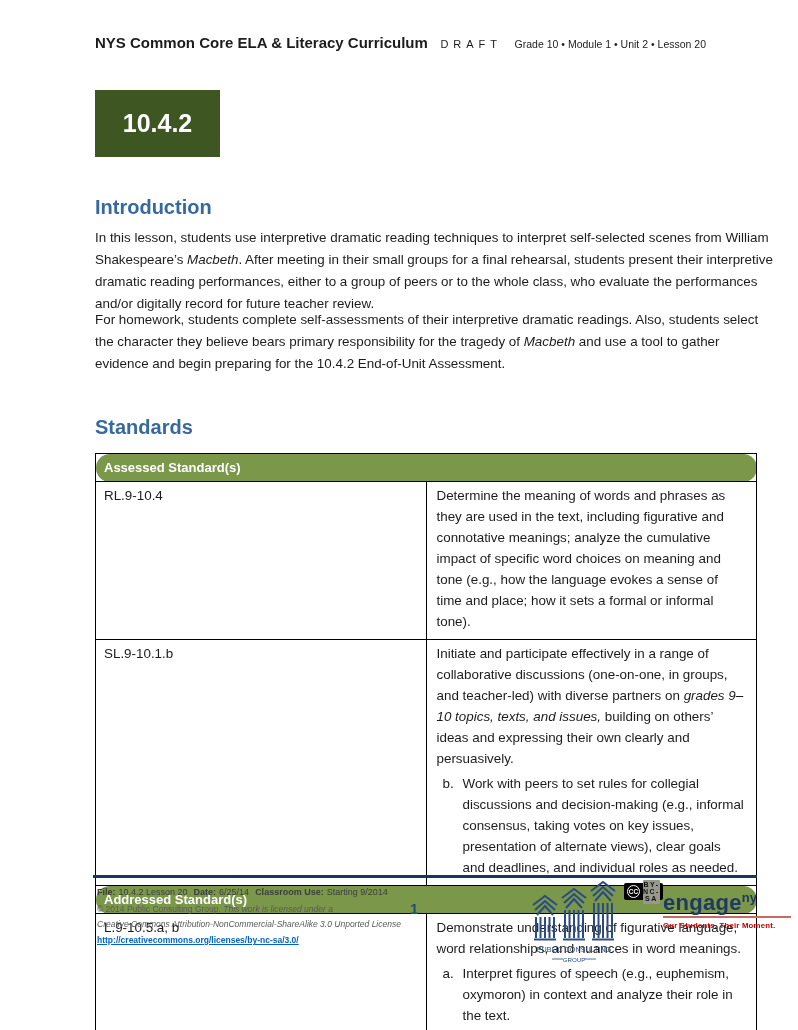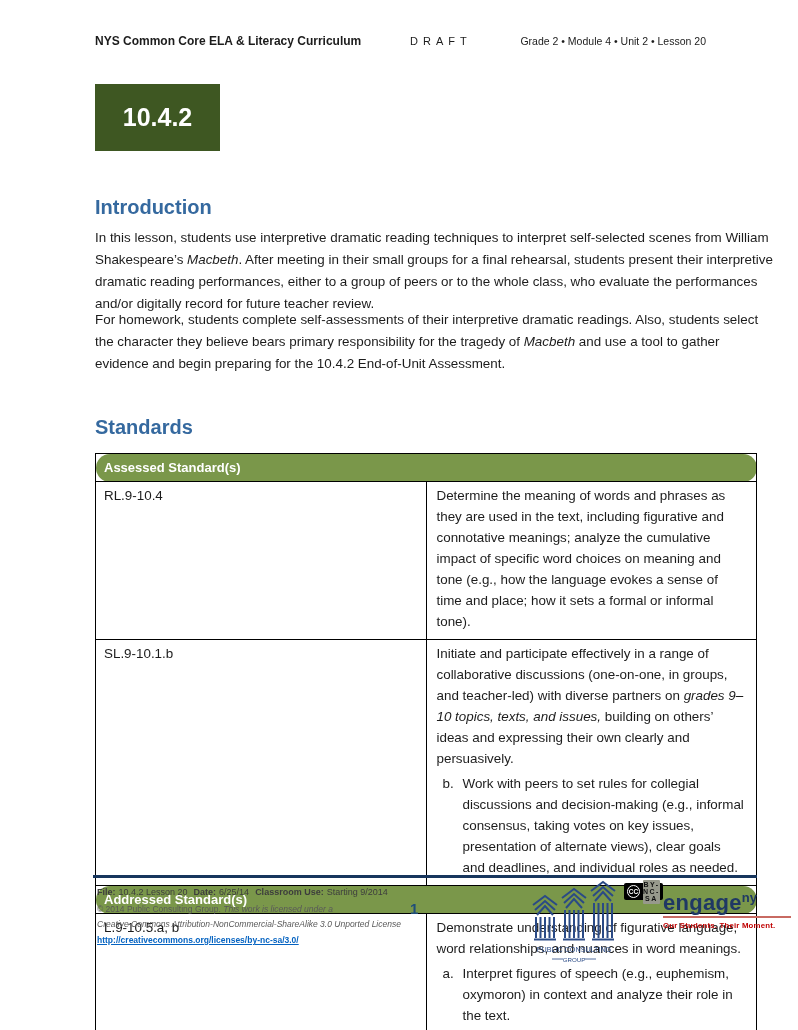--- a/index.html
+++ b/index.html
@@ -5,26 +5,26 @@
   html,body { margin:0; padding:0; background:#e8e8e8; }
   .page {
     position:relative; width:798px; height:1030px; margin:0 auto;
     background:#ffffff; font-family:"Liberation Sans", sans-serif; color:#1c1c1c;
     overflow:hidden;
   }
 
   
   .doc-header { position:absolute; top:34px; left:95px; width:611px;
     display:flex; justify-content:space-between; align-items:baseline; }
-  .h-left  { font-size:12px; font-weight:bold; }
+  .h-left  { font-size:15px; font-weight:bold; }
   .h-center{ font-size:11px; letter-spacing:5px; }
   .h-right { font-size:10.5px; }
 
   
-  .banner { position:absolute; top:84px; left:95px; width:662px; height:67px; display:flex; }
+  .banner { position:absolute; top:90px; left:95px; width:662px; height:67px; display:flex; }
   .banner-code { width:125px; background:#3E5722; color:#fff; font-size:25px; font-weight:bold;
     display:flex; align-items:center; justify-content:center; }
   .banner-gap { width:3px; background:#ffffff; }
   .banner-title { flex:1; background:#7A974A; color:#fff; font-size:25px; font-weight:bold;
     display:flex; align-items:center; padding-left:16px; }
 
   
   h2.section { position:absolute; left:95px; margin:0; font-size:20px; font-weight:bold; color:#35699F; }
   #heading-introduction { top:196px; }
   #heading-standards    { top:416px; }
@@ -75,21 +75,21 @@
   .engage-tagline { font-size:7.8px; color:#C00000; font-weight:bold; letter-spacing:0.2px; }
 </style>
 </head>
 <body>
 
 <div class="page">
 
   <div class="doc-header">
     <span class="h-left">NYS Common Core ELA &amp; Literacy Curriculum</span>
     <span class="h-center">DRAFT</span>
-    <span class="h-right">Grade 2 • Module 4 • Unit 2 • Lesson 20</span>
+    <span class="h-right">Grade 10 • Module 1 • Unit 2 • Lesson 20</span>
   </div>
 
   <div class="banner">
     <div class="banner-code">10.4.2</div>
     <div class="banner-gap"></div>
   </div>
 
   <h2 class="section" id="heading-introduction">Introduction</h2>
   <p class="para" id="para-1"><span>In this lesson, students use interpretive dramatic reading techniques to interpret self-selected scenes from William Shakespeare’s </span><em>Macbeth</em><span>. After meeting in their small groups for a final rehearsal, students present their interpretive dramatic reading performances, either to a group of peers or to the whole class, who evaluate the performances and/or digitally record for future teacher review.</span></p>
   <p class="para" id="para-2"><span>For homework, students complete self-assessments of their interpretive dramatic readings. Also, students select the character they believe bears primary responsibility for the tragedy of </span><em>Macbeth</em><span> and use a tool to gather evidence and begin preparing for the 10.4.2 End-of-Unit Assessment.</span></p>

